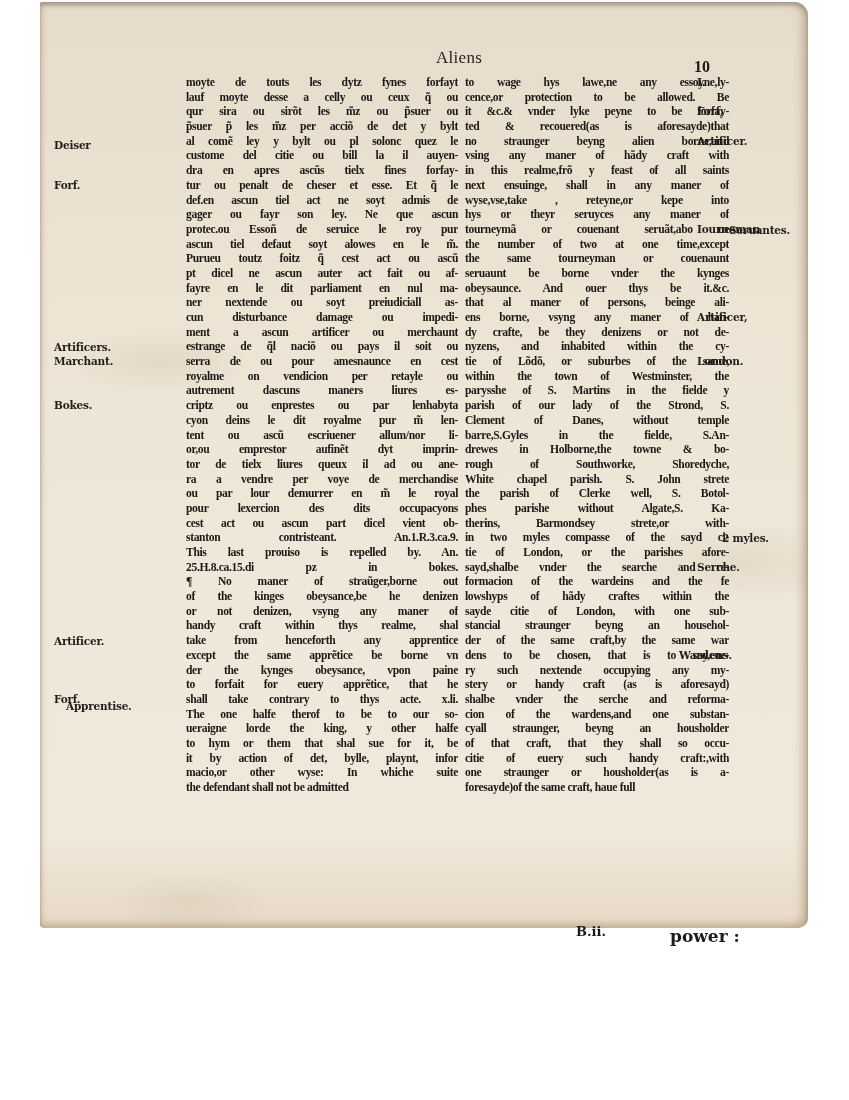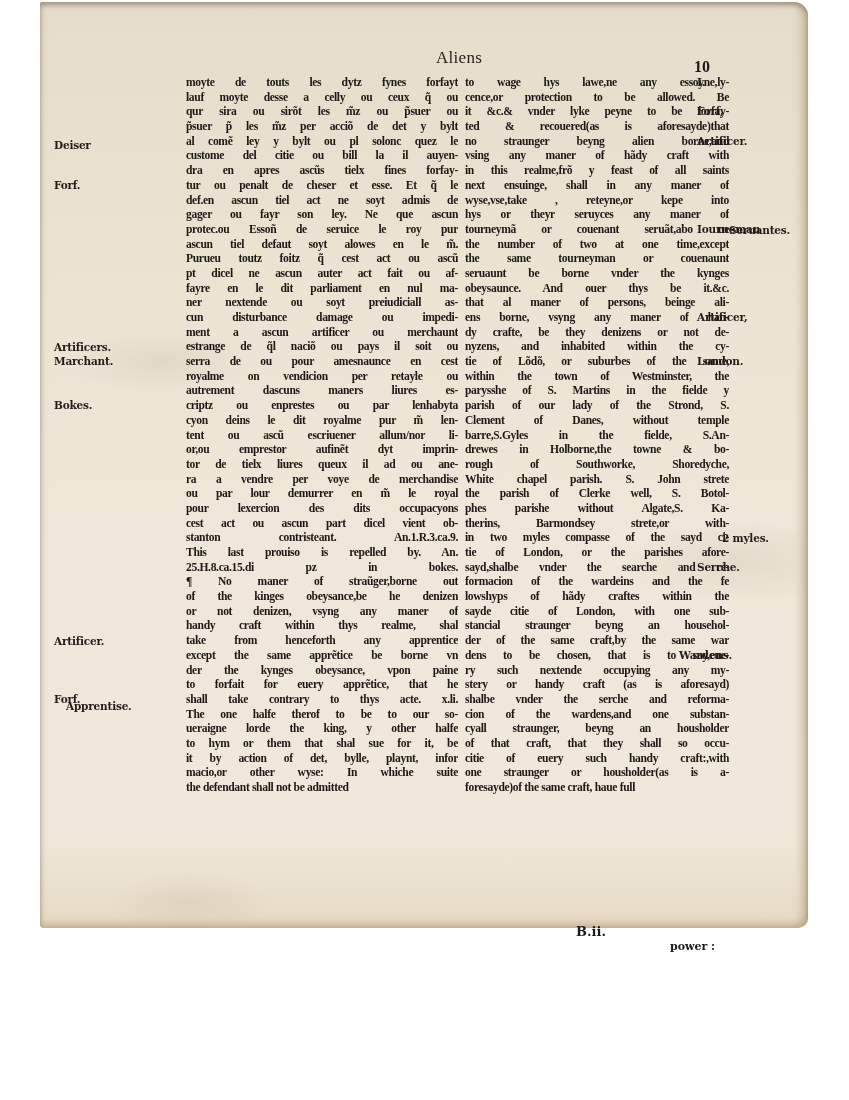--- a/index.html
+++ b/index.html
@@ -36,21 +36,21 @@
   }
   .col.left { left:146px; width:272px; }
   .col.right { left:425px; width:264px; }
   .col .line { display:block; height:14.7px; overflow:hidden; text-align:justify; text-align-last:justify; }
   .col .line.last { text-align-last:left; }
   .note {
     position:absolute; font-family:"DejaVu Serif", serif; font-weight:bold; font-size:10.5px;
     color:#221d19; white-space:nowrap; letter-spacing:-0.2px;
   }
   .sig { position:absolute; left:536px; top:922px; font-size:13px; font-weight:bold; color:#1e1a17; font-family:"DejaVu Serif", serif; }
-  .catch { position:absolute; left:630px; top:924px; font-size:11px; font-weight:bold; color:#1e1a17; font-family:"DejaVu Serif", serif;margin-top:14px; }
+  .catch { position:absolute; left:630px; top:924px; font-size:17px; font-weight:bold; color:#1e1a17; font-family:"DejaVu Serif", serif; }
 </style>
 </head>
 <body>
 
 <div class="page">
   <div class="title">Aliens</div>
   <div class="folio">10</div>
 
   <div class="col left" id="colLeft">
       <span class="line">moyte de touts les dytz fynes forfayt</span>

